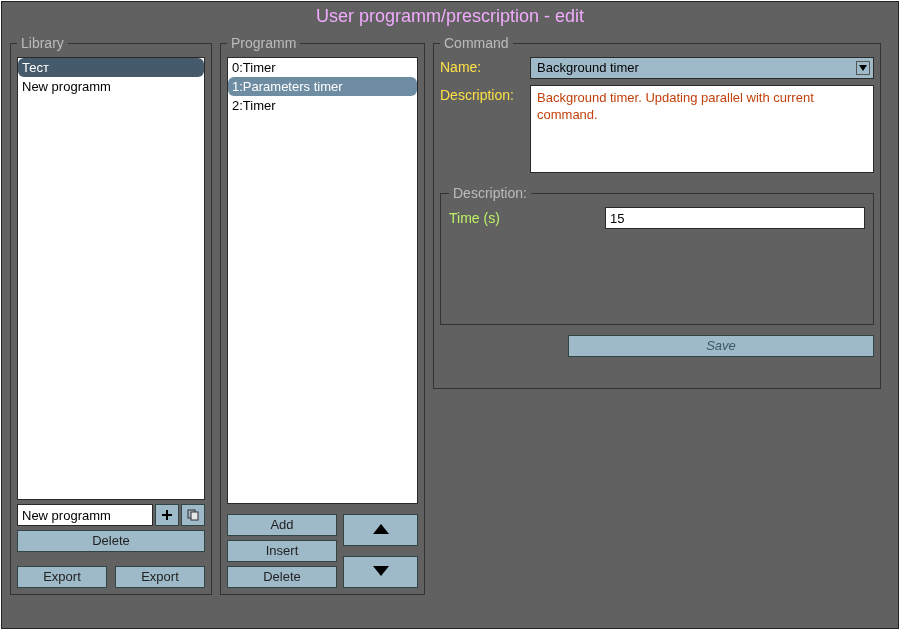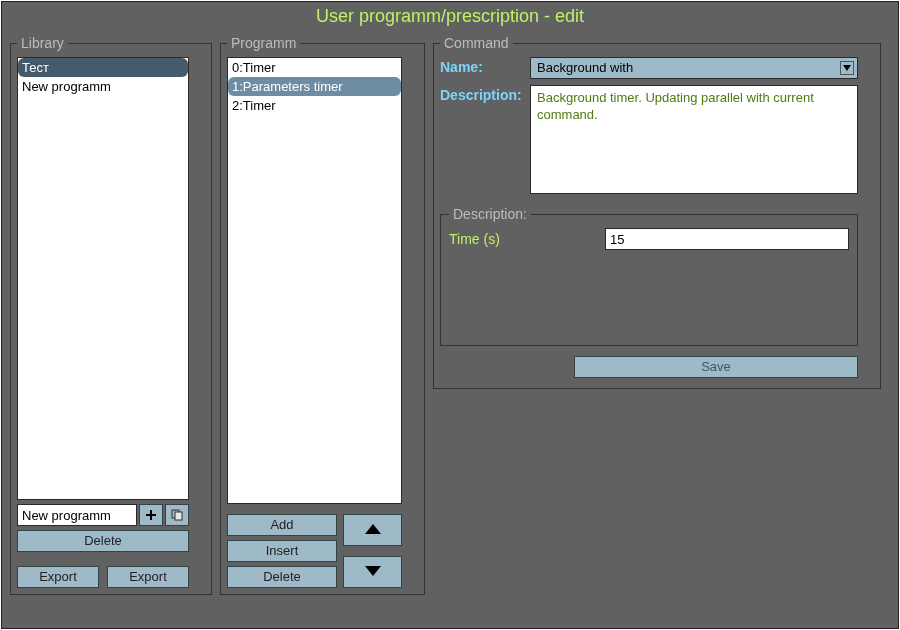--- a/index.html
+++ b/index.html
@@ -1,21 +1,21 @@
 <!DOCTYPE html>
 <html><head>
 <meta charset="utf-8">
 <style>
   * { box-sizing: border-box; font-family: Arial, sans-serif; font-size: 13px; }
   body { margin: 0; width: 900px; height: 630px; background: #fff; overflow: hidden; }
   .app-window { width: 898px; height: 628px; margin: 1px; background: #616161; border: 1px solid #222; }
-  .title { background: #616161; color: #bef264; text-align: center; font-size: 18px; padding: 4px 0 6px 0; }
+  .title { background: #616161; color: #f0abfc; text-align: center; font-size: 18px; padding: 4px 0 6px 0; }
   .content { display: flex; gap: 8px; padding: 2px 8px 8px 8px; align-items: flex-start; }
 
-  fieldset.groupbox { border: 1px solid #333; margin: 0; padding: 6px 22px 6px 6px; background: #616161; }
+  fieldset.groupbox { border: 1px solid #333; margin: 0; padding: 6px 6px 6px 6px; background: #616161; }
   fieldset.groupbox > legend { color: #bcbcbc; font-size: 14px; padding: 0 4px; margin-left: 0; }
 
   .library { width: 202px; height: 560px; display: flex; flex-direction: column; }
   .programm { width: 205px; height: 560px; display: flex; flex-direction: column; }
   .command { width: 448px; height: 354px; display: flex; flex-direction: column; }
 
   .listbox { background: #fff; border: 1px solid #2a2a2a; flex: 1; overflow: hidden; }
   .listbox .item { padding: 2px 4px; color: #000; white-space: nowrap; border-radius: 6px; }
   .listbox .item.selected { background: #6e8da3; color: #fff; }
   .listbox .item.dark { background: #455b6c; color: #fff; }
@@ -31,35 +31,35 @@
   .lib-row2 { margin-top: 4px; }
   .lib-row3 { display: flex; gap: 8px; margin-top: 14px; }
   .lib-row3 .btn { flex: 1; }
 
   .prog-list-spacer { height: 6px; }
   .prog-buttons { display: flex; gap: 6px; margin-top: 4px; align-items: flex-end; }
   .prog-left-col { display: flex; flex-direction: column; gap: 4px; width: 110px; }
   .prog-right-col { display: flex; flex-direction: column; gap: 4px; flex: 1; }
 
   .cmd-row { display: flex; gap: 6px; align-items: flex-start; margin-bottom: 6px; }
-  .cmd-label { width: 84px; color: #7dd3fc; padding-top: 2px; font-size: 14px; font-weight: bold; }
+  .cmd-label { width: 84px; color: #fde047; padding-top: 2px; font-size: 14px; }
   .cmd-select-wrap { flex: 1; position: relative; }
   .cmd-select { background: #9eb9c8; border: 1px solid #2a2a2a; height: 22px; padding: 2px 20px 2px 6px; color: #000; position: relative; }
   .cmd-select .arrow { position: absolute; right: 3px; top: 3px; width: 14px; height: 14px; background: #9eb9c8; border: 1px solid #555; display: flex; align-items: center; justify-content: center; }
   .arrow svg { display:block; }
-  .desc-box { flex: 1; background: #fff; border: 1px solid #2a2a2a; padding: 4px 6px; color: #4d7c0f; height: 109px; line-height: 1.3; }
+  .desc-box { flex: 1; background: #fff; border: 1px solid #2a2a2a; padding: 4px 6px; color: #c2410c; height: 88px; line-height: 1.3; }
 
   fieldset.params { border: 1px solid #333; margin: 6px 0 0 0; padding: 6px 8px 8px 8px; height: 140px; }
   fieldset.params > legend { color: #bcbcbc; font-size: 14px; padding: 0 4px; }
   .param-row { display: flex; align-items: center; }
   .param-label { width: 156px; color: #bef264; font-size: 14px; }
   .param-input { flex: 1; }
 
   .save-row { margin-top: 10px; display: flex; justify-content: flex-end; }
-  .save-row .btn { width: 284px; color: #3b5a6a; }
+  .save-row .btn { width: 306px; color: #3b5a6a; font-style: italic; }
 
   .plus-icon svg, .copy-icon svg { display:block; }
 </style>
 </head>
 <body>
 
 <div class="app-window">
   <div class="title">User programm/prescription - edit</div>
   <div class="content">
 
@@ -129,21 +129,21 @@
       </div>
     </fieldset>
 
     <fieldset class="groupbox command">
       <legend>Command</legend>
 
       <div class="cmd-row">
         <div class="cmd-label">Name:</div>
         <div class="cmd-select-wrap">
           <div class="cmd-select">
-            <span>Background with</span>
+            <span>Background timer</span>
             <span class="arrow">
               <svg width="8" height="6" viewBox="0 0 8 6">
                   <path d="M0 0 L8 0 L4 6 Z" fill="#000"></path>
                 </svg>
             </span>
           </div>
         </div>
       </div>
 
       <div class="cmd-row">

